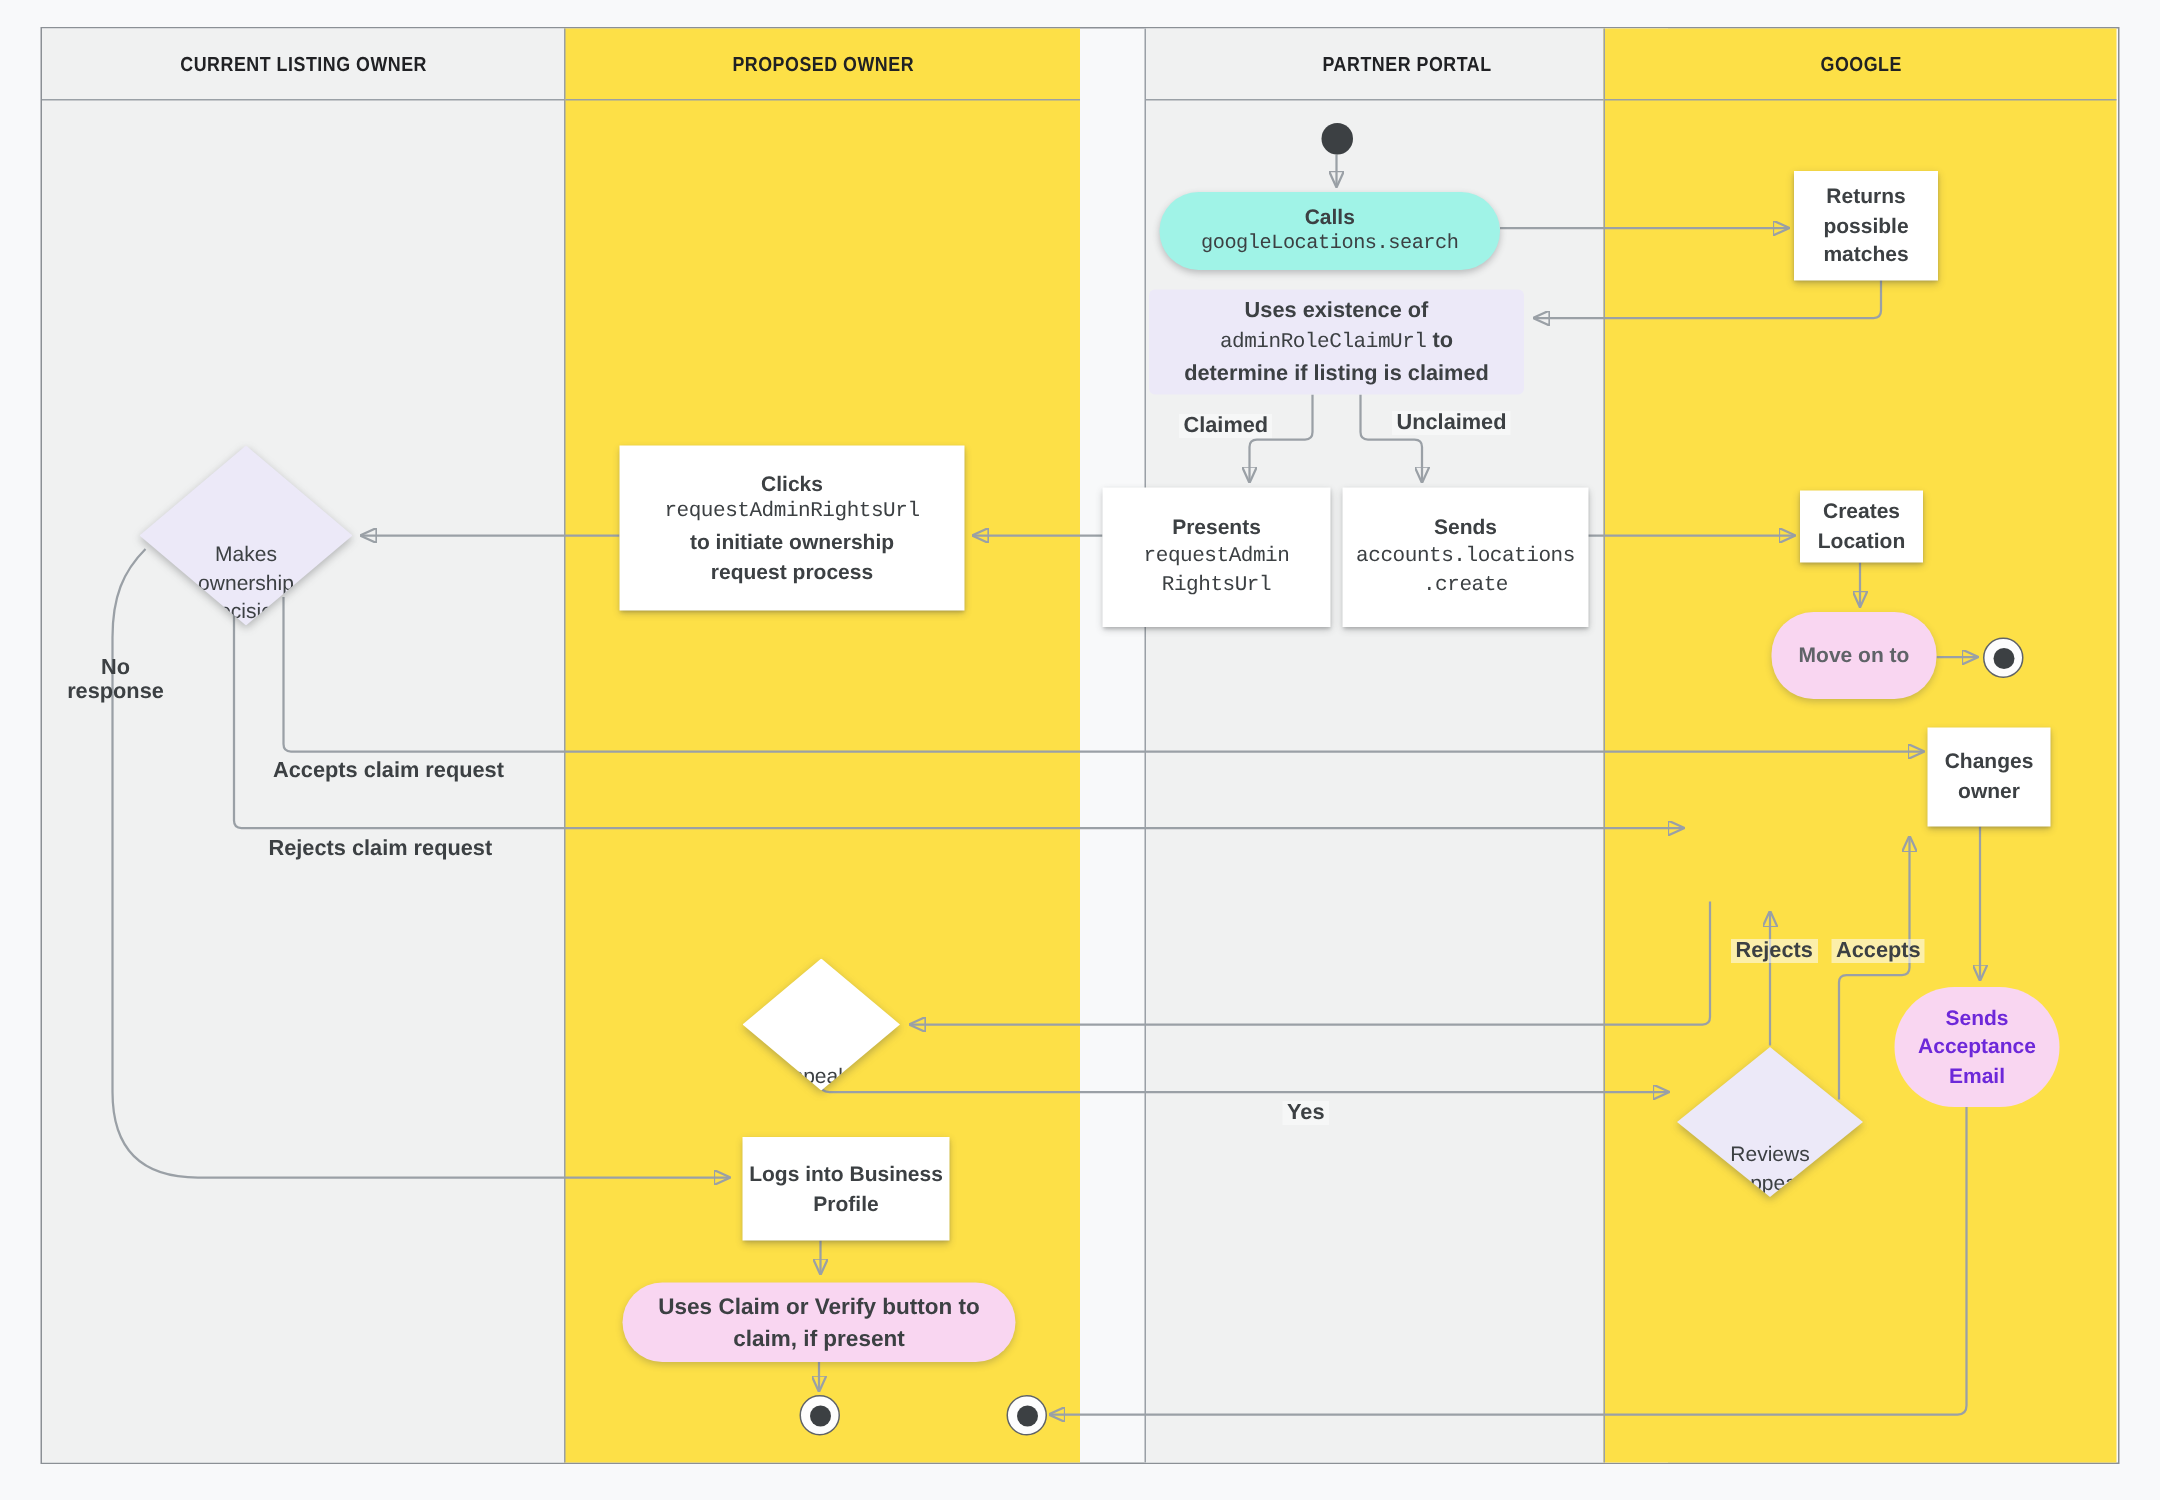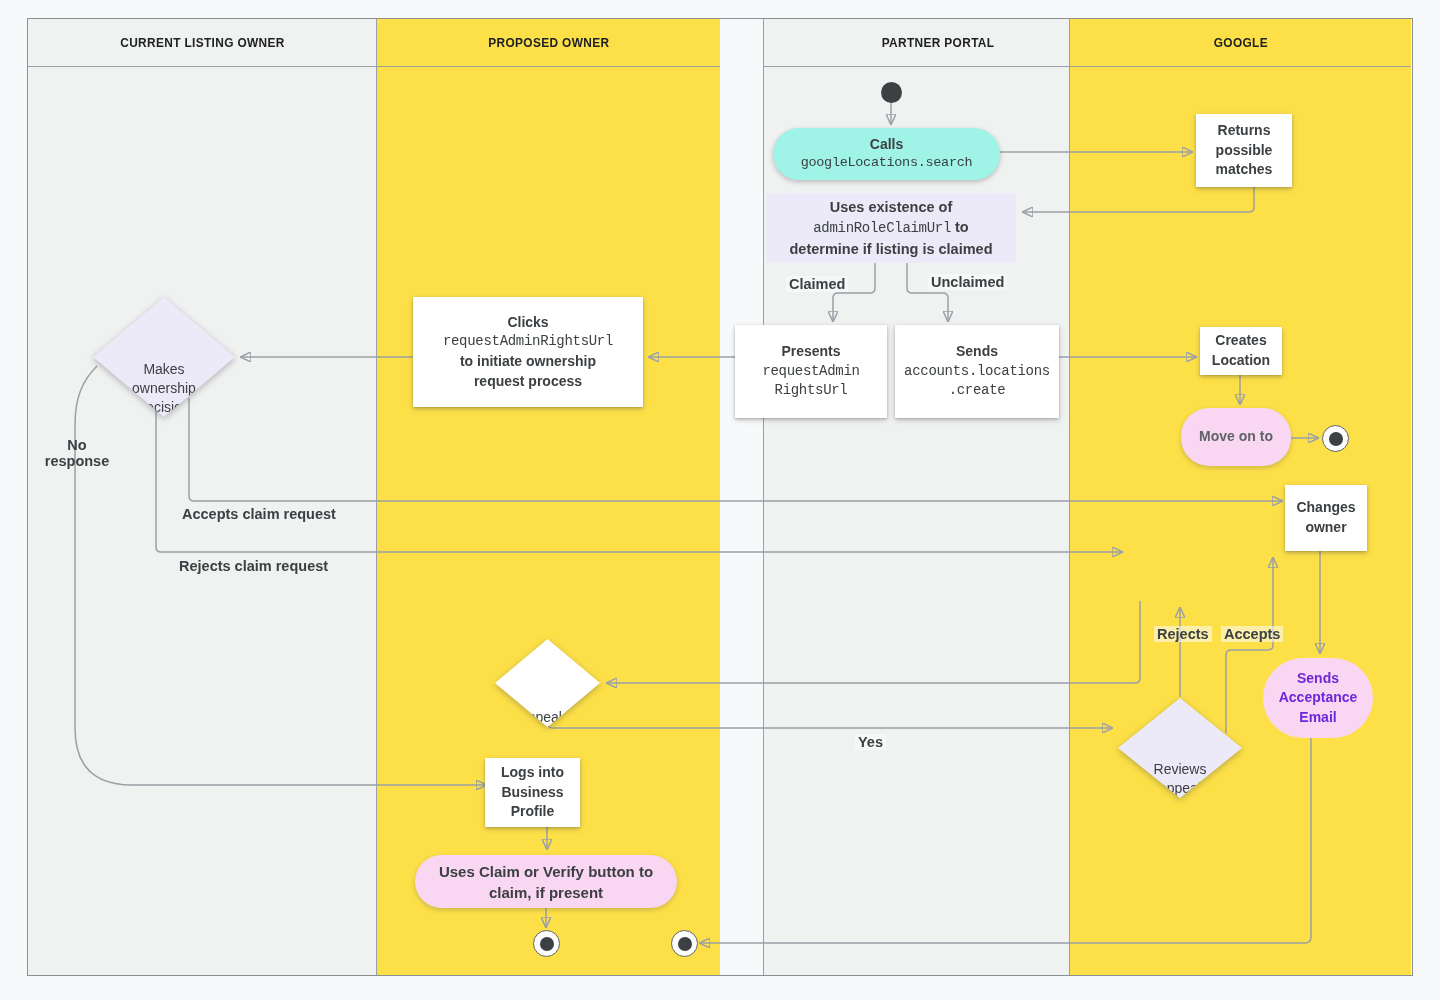--- a/index.html
+++ b/index.html
@@ -193,21 +193,21 @@
       <span style="width:80px;">Reviews appeal</span>
     </div>
   </div>
 
   <div class="diamond-wrap" style="left:495px; top:639px; width:105px; height:88px;">
     <div class="diamond white">
       <span>Appeals?</span>
     </div>
   </div>
 
-  <div class="node card" style="left:485px; top:758px; width:95px; height:69px; padding:4px;text-align:center;">
+  <div class="node card" style="left:495px; top:758px; width:138px; height:69px; padding:4px;text-align:center;">
     <span>Logs into Business Profile</span>
   </div>
 
   <div class="node pill-pink" style="left:415px; top:855px; width:262px; height:53px; font-size:15px;">
     <span style="width:230px;">Uses Claim or Verify button to claim, if present</span>
   </div>
 
   <div class="edge-label" style="left:786px; top:276px;">Claimed</div>
   <div class="edge-label" style="left:928px; top:274px;">Unclaimed</div>
   <div class="edge-label center" style="left:36px; top:437px; width:82px; background:none;">No response</div>

